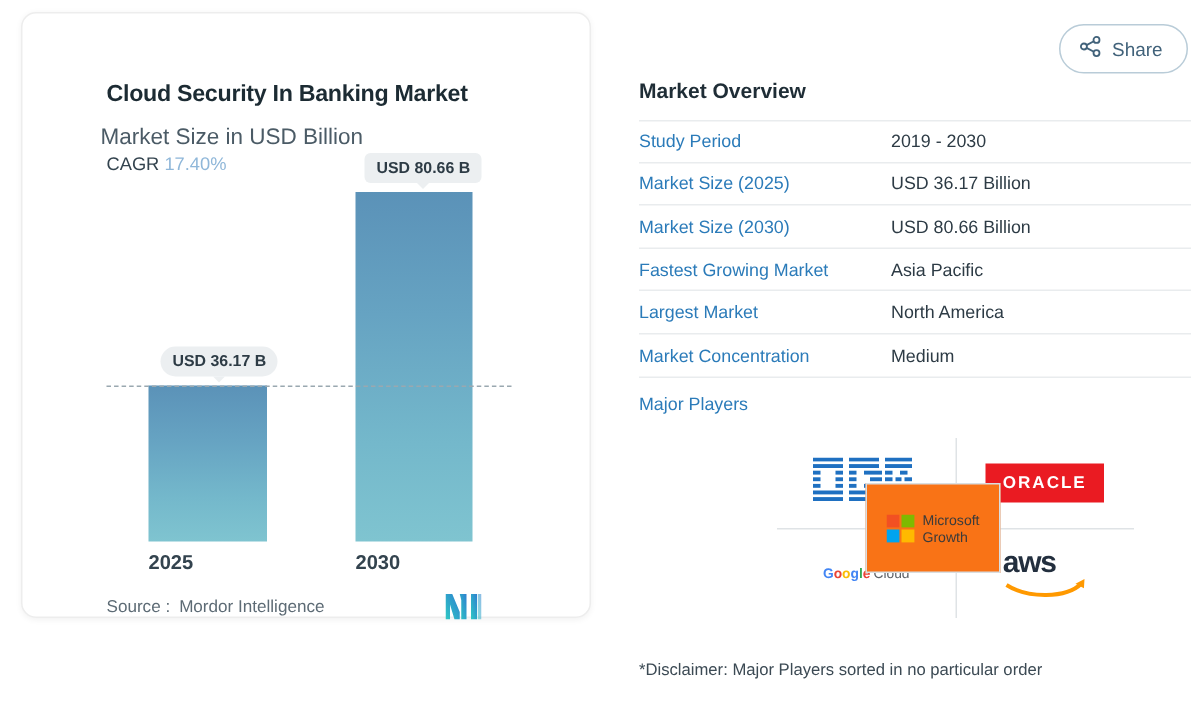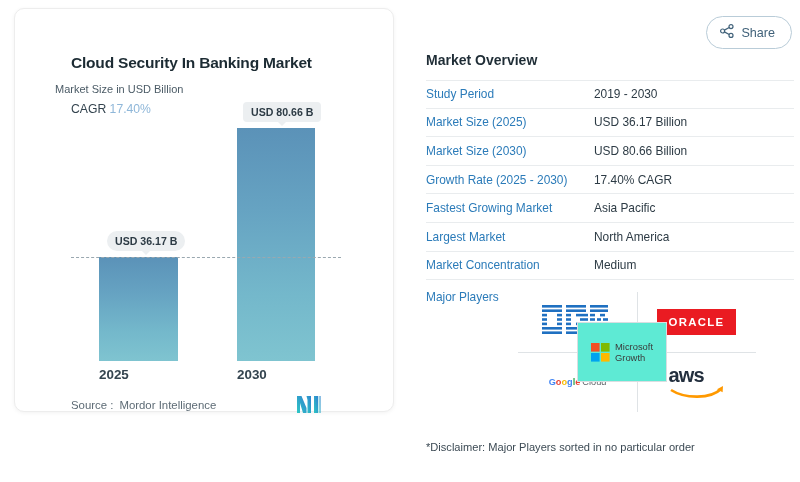--- a/index.html
+++ b/index.html
@@ -19,22 +19,22 @@
     border: 1px solid #ededed;
     border-radius: 10px;
     box-shadow: 0 1px 4px rgba(0,0,0,0.055);
   }
   .chart-title {
     position: absolute; left: 56px; top: 45px;
     font-size: 15.5px; font-weight: bold; color: #1c2b33;
     letter-spacing: -0.2px;
   }
   .chart-sub {
-    position: absolute; left: 40px; top: 74px;
-    font-size: 11px; color: #4b5b66;
+    position: absolute; left: 52px; top: 74px;
+    font-size: 15px; color: #4b5b66;
   }
   .chart-cagr {
     position: absolute; left: 56px; top: 93px;
     font-size: 12.2px; color: #33434e;
   }
   .chart-cagr .val { color: #8fb7d9; }
 
   
   .plot { position: absolute; left: 0; top: 0; width: 380px; height: 404px; }
   .dashed-line {
@@ -124,21 +124,21 @@
 
   .cell { position: absolute; width: 119px; height: 60px; display: flex; align-items: center; justify-content: center; }
   .cell-tl { left: 0; top: 0; }
   .cell-tr { left: 119px; top: 0; }
   .cell-bl { left: 0; top: 60px; }
   .cell-br { left: 119px; top: 60px; }
 
   .azure-box {
     position: absolute; left: 59px; top: 30px;
     width: 90px; height: 60px;
-    background: #5eead4;
+    background: #f97316;
     border: 1px solid #d9dee1;
     display: flex; align-items: center; justify-content: center;
     z-index: 5;
   }
   .azure-inner { display: flex; align-items: center; gap: 5px; }
   .azure-text { font-size: 9.4px; color: #3b3b3b; line-height: 1.2; }
 
   .oracle-box {
     background: #ea1b22; color: #fff;
     padding: 7px 12px;
@@ -231,24 +231,20 @@
         <span class="tlabel">Study Period</span>
         <span class="tval">2019 - 2030</span>
       </div>
       <div class="trow">
         <span class="tlabel">Market Size (2025)</span>
         <span class="tval">USD 36.17 Billion</span>
       </div>
       <div class="trow">
         <span class="tlabel">Market Size (2030)</span>
         <span class="tval">USD 80.66 Billion</span>
-      </div>
-      <div class="trow">
-        <span class="tlabel">Growth Rate (2025 - 2030)</span>
-        <span class="tval">17.40% CAGR</span>
       </div>
       <div class="trow">
         <span class="tlabel">Fastest Growing Market</span>
         <span class="tval">Asia Pacific</span>
       </div>
       <div class="trow">
         <span class="tlabel">Largest Market</span>
         <span class="tval">North America</span>
       </div>
       <div class="trow">

